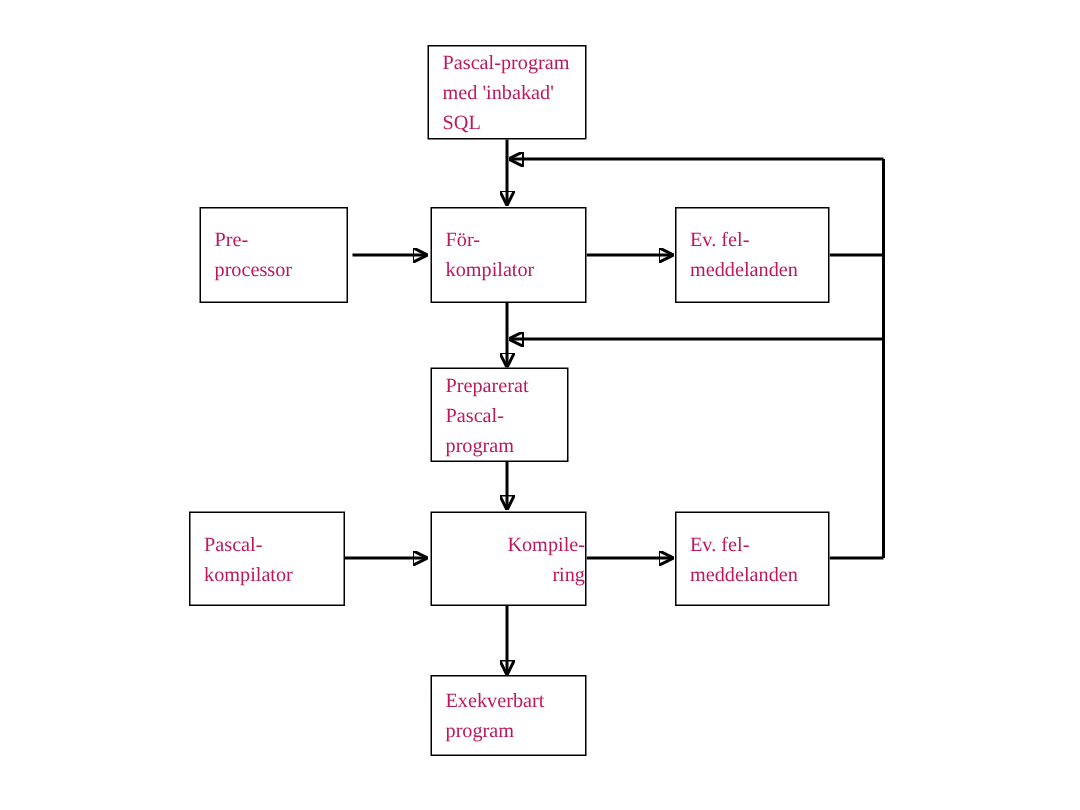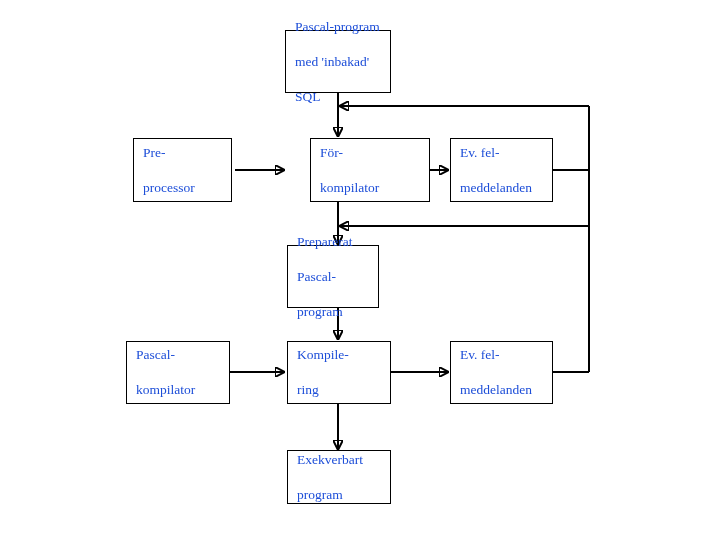--- a/index.html
+++ b/index.html
@@ -21,24 +21,23 @@
     box-sizing: border-box;
     border: 1px solid #000000;
     background: #ffffff;
     display: flex;
     flex-direction: column;
     justify-content: center;
     align-items: flex-start;
     padding: 0 0 0 9px;
     font-size: 13.5px;
     line-height: 20px;
-    color: #1d4ed8;
+    color: #be185d;
     white-space: pre;
     z-index: 3;
-    gap: 15px;
   }
   .node .line {
     display: block;
   }
   svg#wires {
     position: absolute;
     left: 0;
     top: 0;
     width: 720px;
     height: 540px;
@@ -94,42 +93,42 @@
     <span class="line">Pascal-program</span>
     <span class="line">med 'inbakad'</span>
     <span class="line">SQL</span>
   </div>
 
   <div class="node" style="left:133px; top:138px; width:99px; height:64px;">
     <span class="line">Pre-</span>
     <span class="line">processor</span>
   </div>
 
-  <div class="node" style="left:287px; top:138px; width:120px; height:64px;margin-left:23px;">
+  <div class="node" style="left:287px; top:138px; width:104px; height:64px;">
     <span class="line">För-</span>
     <span class="line">kompilator</span>
   </div>
 
   <div class="node" style="left:450px; top:138px; width:103px; height:64px;">
     <span class="line">Ev. fel-</span>
     <span class="line">meddelanden</span>
   </div>
 
   <div class="node" style="left:287px; top:245px; width:92px; height:63px;">
     <span class="line">Preparerat</span>
     <span class="line">Pascal-</span>
     <span class="line">program</span>
   </div>
 
   <div class="node" style="left:126px; top:341px; width:104px; height:63px;">
     <span class="line">Pascal-</span>
     <span class="line">kompilator</span>
   </div>
 
-  <div class="node" style="left:287px; top:341px; width:104px; height:63px;">
+  <div class="node" style="left:287px; top:341px; width:104px; height:63px;align-items:flex-end;">
     <span class="line">Kompile-</span>
     <span class="line">ring</span>
   </div>
 
   <div class="node" style="left:450px; top:341px; width:103px; height:63px;">
     <span class="line">Ev. fel-</span>
     <span class="line">meddelanden</span>
   </div>
 
   <div class="node" style="left:287px; top:450px; width:104px; height:54px;">

